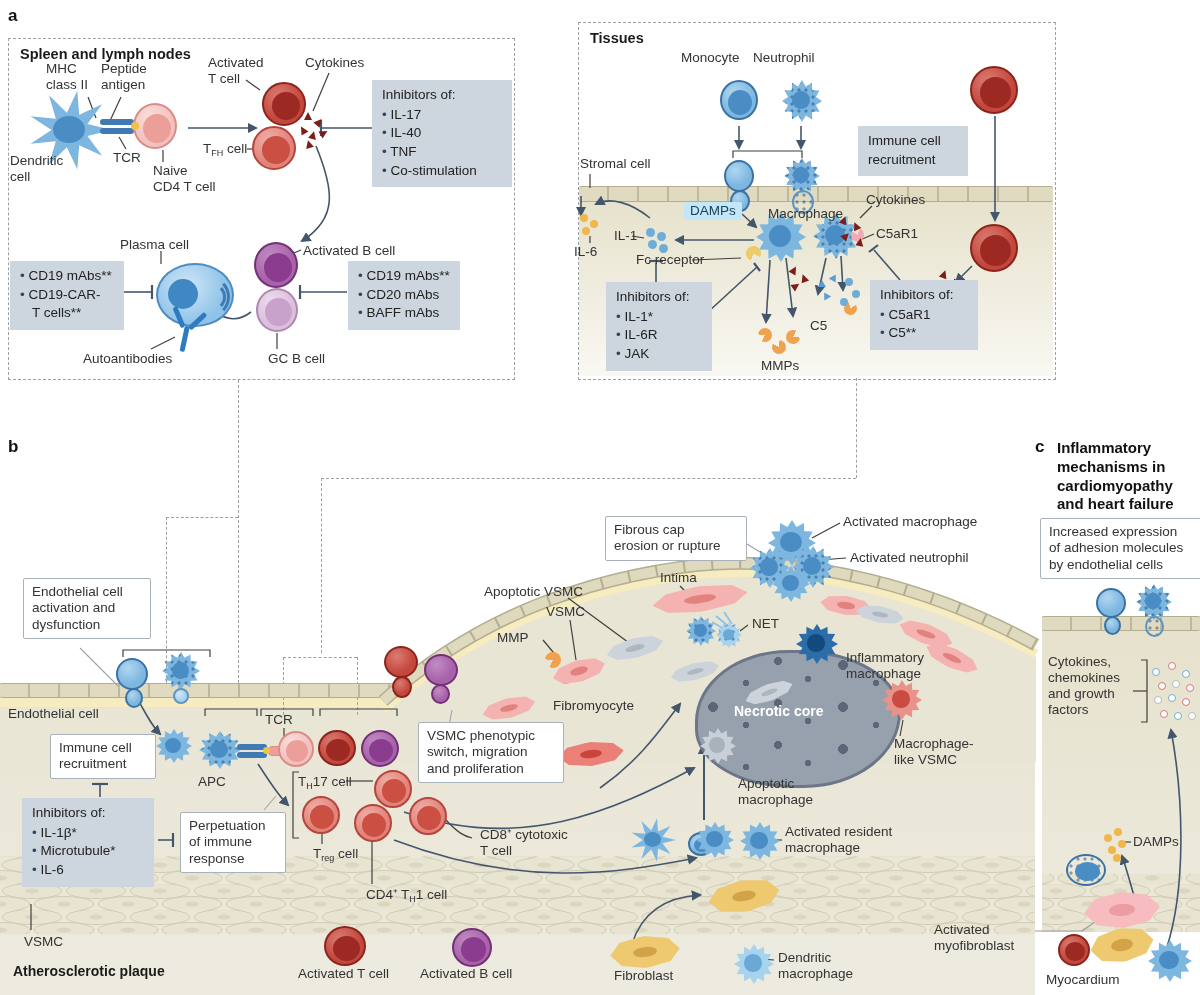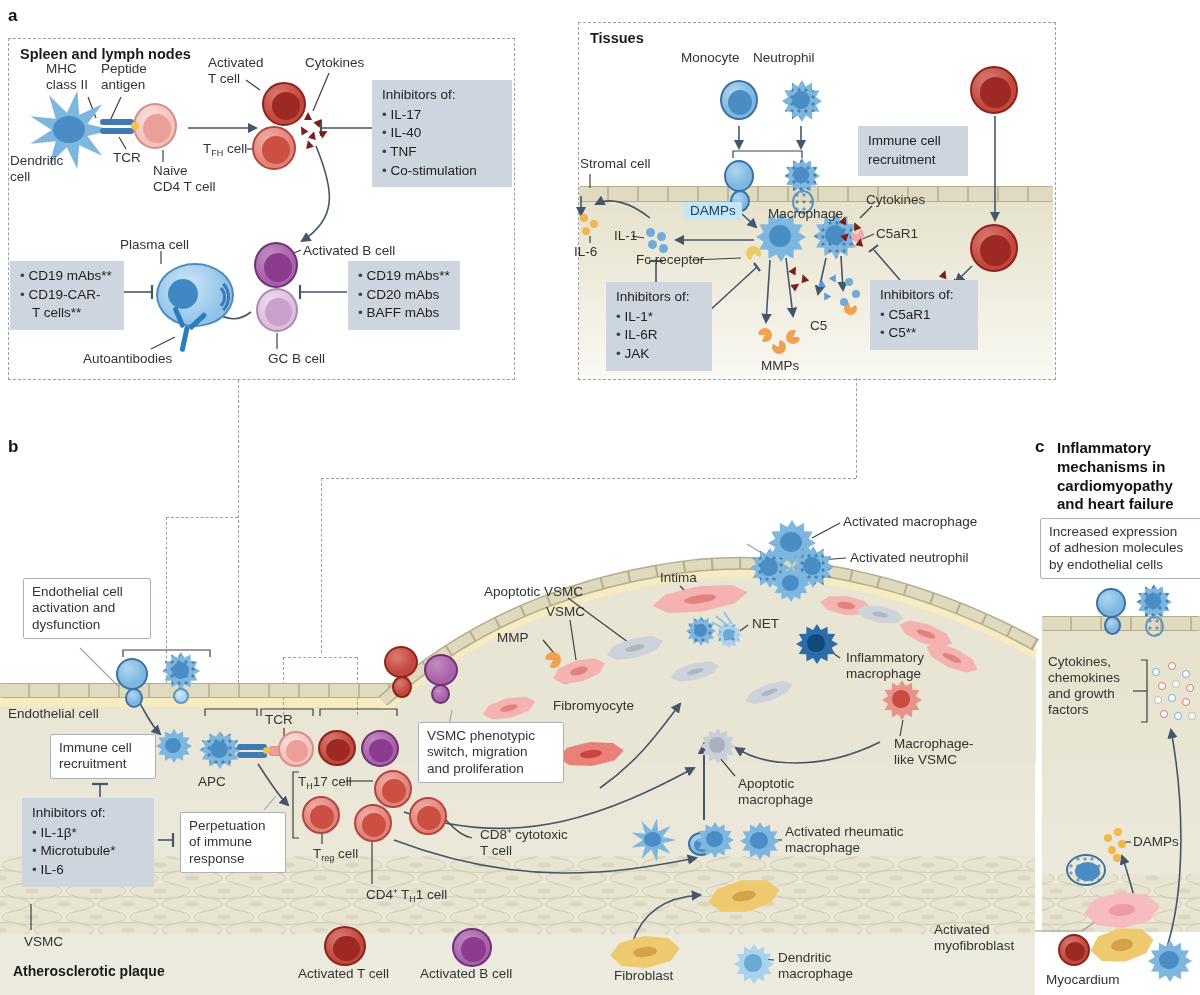--- a/index.html
+++ b/index.html
@@ -408,20 +408,22 @@
       <li>Microtubule*</li>
       <li>IL-6</li>
     </ul>
   </div>
   <div class="wbox" style="left:180px;top:812px;width:88px">Perpetuation
 of immune
 response</div>
   <div class="wbox" style="left:418px;top:722px;width:128px">VSMC phenotypic
 switch, migration
 and proliferation</div>
+  <div class="wbox" style="left:605px;top:516px;width:124px">Fibrous cap
+erosion or rupture</div>
 
   <i class="cell rc c-blue plain" style="left:116px;top:658px;width:32px;height:32px"></i>
   <i class="cell rc c-blue plain" style="left:125px;top:688px;width:18px;height:20px"></i>
   <i class="cell spiky gran c-blue" style="left:162px;top:652px;width:38px;height:38px"></i>
   <i class="cell rc c-bluelight plain" style="left:173px;top:688px;width:16px;height:16px"></i>
   <i class="cell spiky c-blue" style="left:156px;top:729px;width:36px;height:34px"></i>
 
   <i class="cell spiky gran c-blue" style="left:199px;top:731px;width:42px;height:38px"></i>
   <i class="cell" style="left:237px;top:744px;width:30px;height:6px;background:#3f7ab2;border-radius:3px"></i>
   <i class="cell" style="left:237px;top:752px;width:30px;height:6px;background:#3f7ab2;border-radius:3px"></i>
@@ -474,32 +476,35 @@
   <i class="cell spiky c-blue" style="left:768px;top:520px;width:48px;height:46px"></i>
   <i class="cell spiky gran c-blue" style="left:750px;top:548px;width:40px;height:40px"></i>
   <i class="cell spiky gran c-blue" style="left:792px;top:546px;width:42px;height:42px"></i>
   <i class="cell spiky c-blue" style="left:772px;top:566px;width:38px;height:36px"></i>
   <span class="lb" style="left:843px;top:514px">Activated macrophage</span>
   <span class="lb" style="left:850px;top:550px">Activated neutrophil</span>
 
   <i class="cell spiky c-bluedark" style="left:796px;top:624px;width:42px;height:40px"></i>
   <span class="lb" style="left:846px;top:650px">Inflammatory
 macrophage</span>
+  <div class="nec" style="left:695px;top:650px;width:200px;height:132px">
+    <span class="lb bold" style="left:36px;top:50px;color:#fff;font-size:14px">Necrotic core</span>
+  </div>
   <i class="cell spiky c-grey" style="left:700px;top:728px;width:36px;height:36px"></i>
   <span class="lb" style="left:738px;top:776px">Apoptotic
 macrophage</span>
   <i class="cell spiky c-redspiky" style="left:882px;top:680px;width:40px;height:40px"></i>
   <span class="lb" style="left:894px;top:736px">Macrophage-
 like VSMC</span>
 
   <i class="cell dendritic c-blue" style="left:630px;top:818px;width:46px;height:44px"></i>
   <i class="cell rc c-blue" style="left:688px;top:832px;width:26px;height:24px"></i>
   <i class="cell spiky c-blue" style="left:696px;top:822px;width:38px;height:36px"></i>
   <i class="cell spiky c-blue" style="left:740px;top:822px;width:40px;height:38px"></i>
-  <span class="lb" style="left:785px;top:824px">Activated rheumatic
+  <span class="lb" style="left:785px;top:824px">Activated resident
 macrophage</span>
 
   <span class="lb" style="left:24px;top:934px">VSMC</span>
   <span class="lb bold" style="left:13px;top:963px;font-size:14px">Atherosclerotic plaque</span>
   <i class="cell rc c-reddark" style="left:324px;top:926px;width:42px;height:40px"></i>
   <span class="lb" style="left:298px;top:966px">Activated T cell</span>
   <i class="cell rc c-purple" style="left:452px;top:928px;width:40px;height:39px"></i>
   <span class="lb" style="left:420px;top:966px">Activated B cell</span>
   <i class="cell spindle c-yellow" style="left:610px;top:936px;width:70px;height:32px;transform:rotate(-6deg);--body:#eec96f;--inner:#d3a348"></i>
   <span class="lb" style="left:614px;top:968px">Fibroblast</span>

